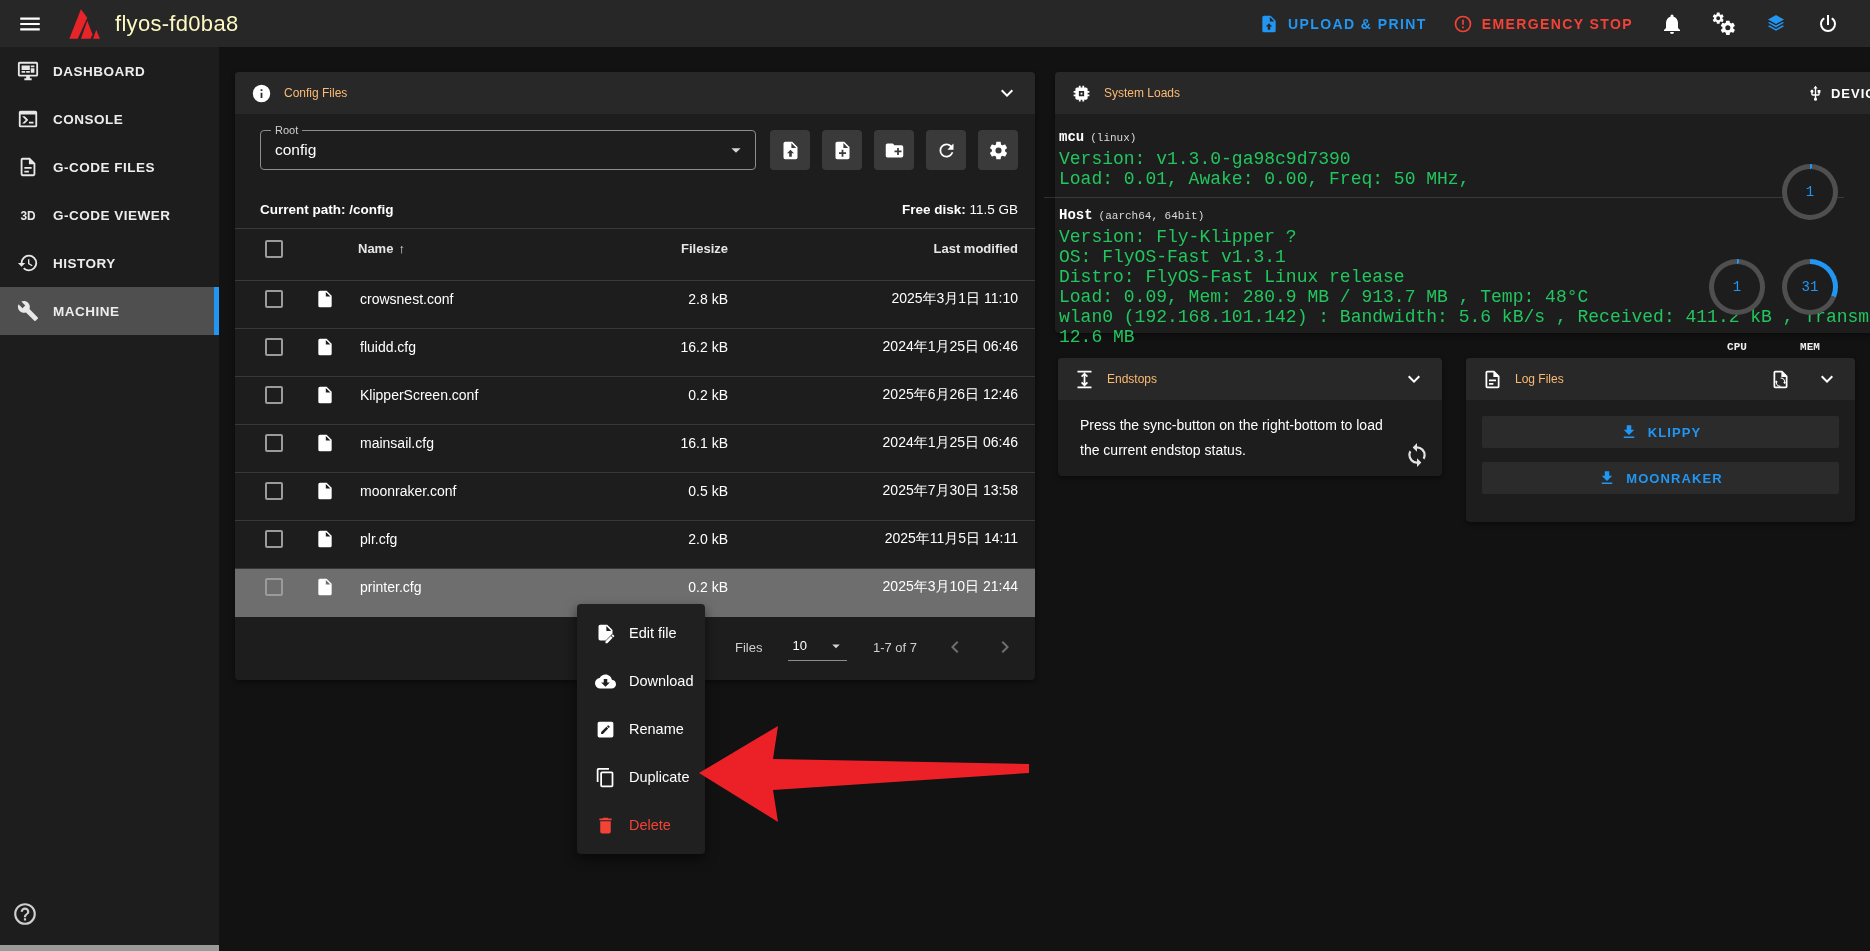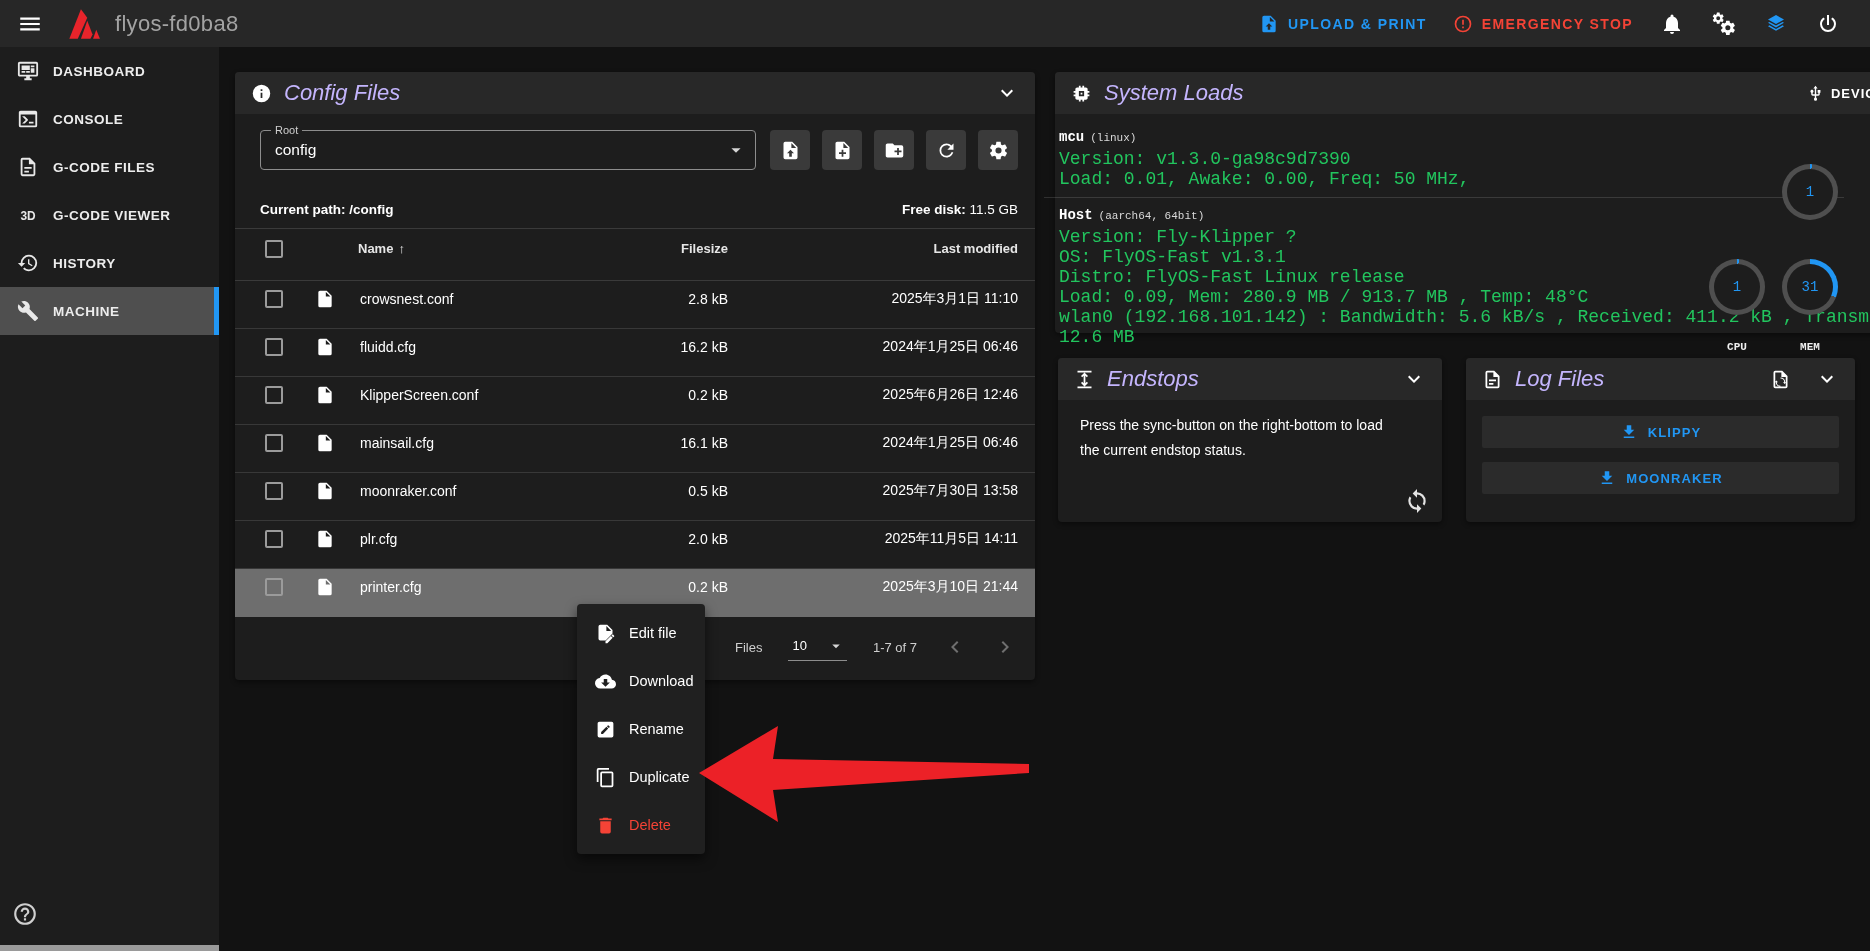--- a/index.html
+++ b/index.html
@@ -7,21 +7,21 @@
   body { font-family:"Liberation Sans", sans-serif; }
   .app { position:relative; width:1870px; height:951px; background:#121212; overflow:hidden; color:#fff; }
 
   .icon { display:inline-flex; }
   .icon svg { width:100%; height:100%; display:block; }
 
   
   .topbar { position:absolute; left:0; top:0; width:1870px; height:47px; background:#272727; display:flex; align-items:center; padding:0 29px 0 17px; z-index:30; }
   .hamburger { width:26px; height:26px; color:#fff; background:none; border:none; cursor:pointer; padding:0; }
   .logo { width:38px; height:36px; margin-left:20px; }
-  .app-title { margin-left:14px; font-size:22px; font-weight:400; color:#a3a3a3; letter-spacing:.3px; }
+  .app-title { margin-left:14px; font-size:22px; font-weight:400; color:#fef9c3; letter-spacing:.3px; }
   .tb-right { margin-left:auto; display:flex; align-items:center; gap:26px; }
   .tb-textbtn { display:flex; align-items:center; gap:9px; background:none; border:none; cursor:pointer; font-family:inherit; font-size:14px; font-weight:700; letter-spacing:1.4px; }
   .tb-textbtn .icon { width:20px; height:20px; }
   .tb-upload { color:var(--accent); }
   .tb-estop { color:var(--danger); }
   .tb-iconbtn { width:26px; height:26px; background:none; border:none; color:#fff; cursor:pointer; padding:1px; }
   .tb-iconbtn.blue { color:var(--accent); }
 
   
   .sidebar { position:absolute; left:0; top:47px; width:219px; height:904px; background:#1d1d1d; z-index:20; }
@@ -29,21 +29,21 @@
   .side-item .icon { width:22px; height:22px; color:#e8e8e8; }
   .side-label { font-size:13.5px; font-weight:700; letter-spacing:.5px; color:#ededed; }
   .side-item.selected { background:#4f4f4f; }
   .side-item.selected::after { content:""; position:absolute; right:0; top:0; width:5px; height:100%; background:var(--accent); }
   .help-btn { position:absolute; left:12px; bottom:24px; width:26px; height:26px; color:#cfcfcf; background:none; border:none; cursor:pointer; padding:0; }
   .side-scrollbar { position:absolute; left:0; bottom:0; width:219px; height:6px; background:#9a9a9a; }
 
   
   .card { position:absolute; background:#1d1d1d; border-radius:4px; box-shadow:0 2px 5px rgba(0,0,0,.45); }
   .card-header { height:42px; background:#282828; border-radius:4px 4px 0 0; display:flex; align-items:center; padding:0 16px; gap:12px; }
-  .card-title { font-size:22px; font-weight:400; color:#c4b5fd;font-style:italic; }
+  .card-title { font-size:12px; font-weight:400; color:#fdba74; }
   .card-header .icon { color:#fff; }
   .hicon { width:21px; height:21px; }
   .spacer { flex:1; }
   .chev { width:24px; height:24px; color:#d6d6d6; background:none; border:none; cursor:pointer; padding:0; }
 
   
   #config-card { left:235px; top:72px; width:800px; height:608px; }
   .cfg-toolbar { margin:16px 17px 0 25px; display:flex; gap:12px; height:40px; }
   .root-select { position:relative; width:496px; height:40px; border:1px solid #8d8d8d; border-radius:4px; margin-right:2px; cursor:pointer; }
   .root-legend { position:absolute; top:-7px; left:10px; background:#1d1d1d; padding:0 4px; font-size:11px; color:#cfcfcf; }
@@ -75,21 +75,21 @@
   .sl-name { font-size:14px; font-weight:700; height:20px; }
   .sl-detail { font-size:11px; font-weight:400; color:#d9d9d9; margin-left:6px; }
   .sl-line { font-size:18px; line-height:20px; color:#22c55e; }
   .sl-divider { border-top:1px solid rgba(255,255,255,.13); margin:8px 0 9px -15px; width:800px; }
   .gauge { position:absolute; width:56px; height:56px; border-radius:50%; background:conic-gradient(var(--accent) calc(var(--p)*1%), #4f4f4f 0); display:flex; align-items:center; justify-content:center; }
   .gauge::before { content:""; position:absolute; inset:5px; border-radius:50%; background:#1d1d1d; }
   .gauge-val { position:relative; font-size:14px; color:var(--accent); }
   .gauge-label { position:absolute; width:56px; text-align:center; font-size:11px; font-weight:700; color:#efefef;margin-top:22px; }
 
   
-  #endstops-card { left:1058px; top:358px; width:384px; height:164px; }
+  #endstops-card { left:1058px; top:358px; width:384px; height:118px; }
   .es-body { padding:13px 22px; font-size:14px; line-height:25px; color:#fff; width:360px; }
   .sync-btn { position:absolute; right:12px; bottom:8px; width:26px; height:26px; color:#e3e3e3; background:none; border:none; cursor:pointer; padding:0; }
 
   
   #log-card { left:1466px; top:358px; width:389px; height:164px; }
   .log-body { padding:16px 16px 0 16px; }
   .log-btn { width:100%; height:32px; margin-bottom:14px; background:#2b2b2b; border:none; border-radius:2px; color:var(--accent); font-family:inherit; font-size:13px; font-weight:700; letter-spacing:1.1px; display:flex; align-items:center; justify-content:center; gap:10px; cursor:pointer; }
   .log-btn .icon { width:18px; height:18px; }
   .hicon-blue { width:21px; height:21px; color:var(--accent); margin-right:12px; }
 

